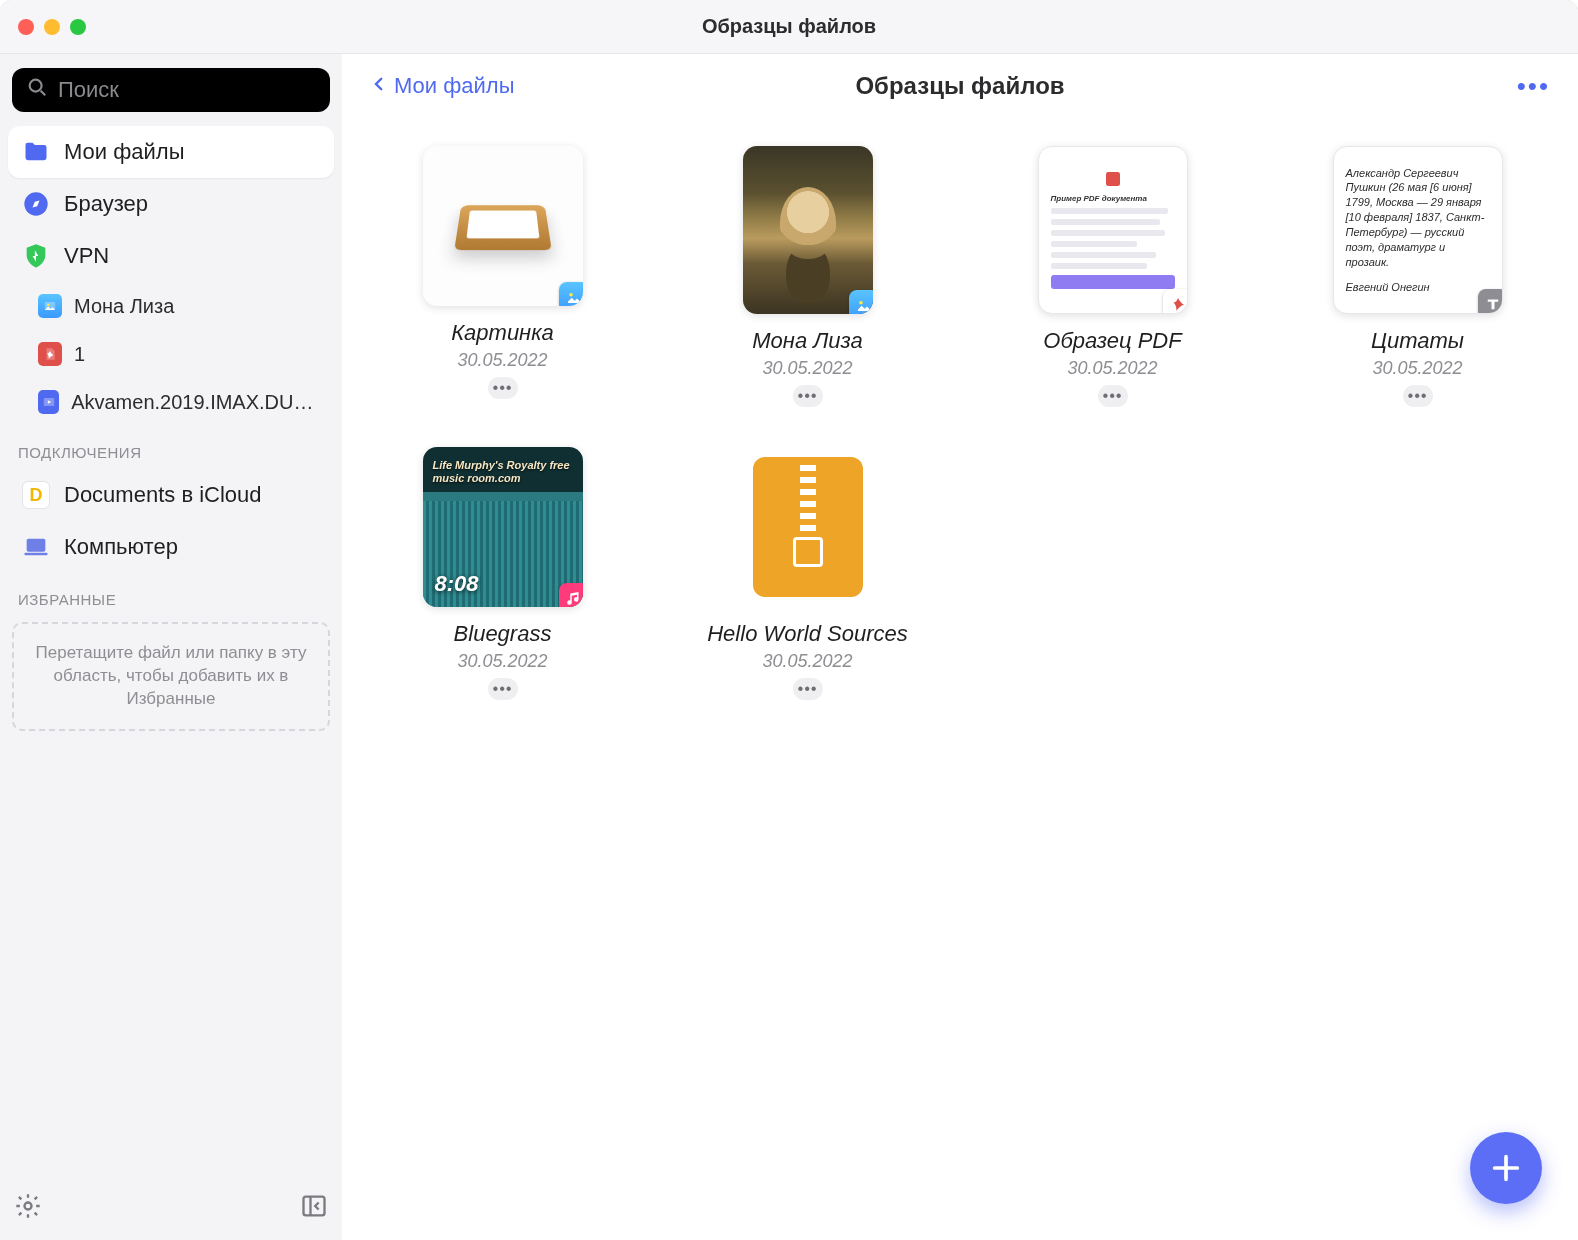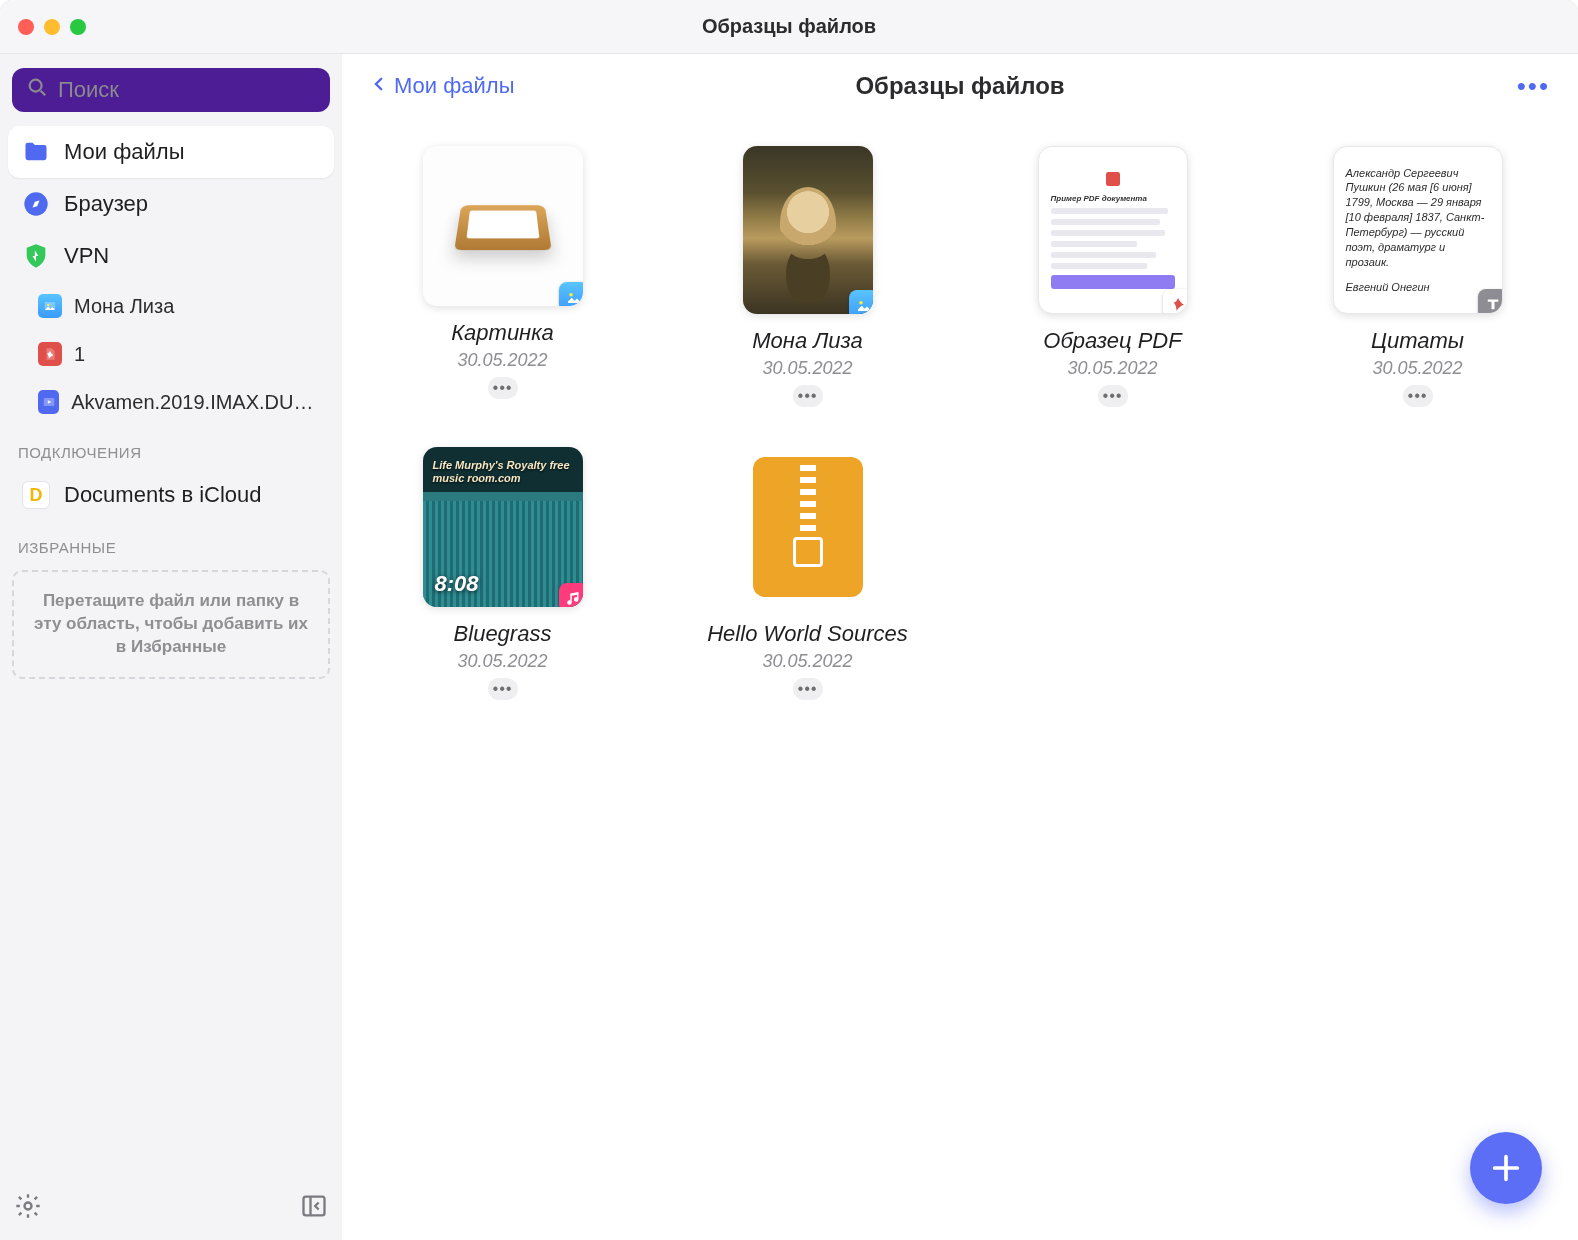--- a/index.html
+++ b/index.html
@@ -7,30 +7,30 @@
 .window { width: 100%; height: 100%; display: flex; flex-direction: column; border-radius: 14px; background: #fff; box-shadow: 0 0 0 1px rgba(0,0,0,.08); }
 .titlebar { height: 54px; display: flex; align-items: center; position: relative; background: #f6f6f8; border-bottom: 1px solid #e6e6ea; border-radius: 14px 14px 0 0; }
 .traffic { display: flex; gap: 10px; margin-left: 18px; }
 .dot { width: 16px; height: 16px; border-radius: 50%; }
 .dot.red { background: #ff5f57; }
 .dot.yellow { background: #febc2e; }
 .dot.green { background: #28c840; }
 .window-title { position: absolute; left: 0; right: 0; text-align: center; font-size: 20px; font-weight: 600; color: #2c2c2e; pointer-events: none; }
 .body { flex: 1; display: flex; min-height: 0; }
 .sidebar { width: 342px; background: #f4f4f6; display: flex; flex-direction: column; padding: 10px 8px 12px 8px; position: relative; }
-.search { display: flex; align-items: center; gap: 10px; height: 44px; background: #4c1d95; border-radius: 12px; padding: 0 14px; color: #8a8a8f; font-size: 22px; margin: 4px 4px 14px 4px; }
+.search { display: flex; align-items: center; gap: 10px; height: 44px; background: #000000; border-radius: 12px; padding: 0 14px; color: #8a8a8f; font-size: 22px; margin: 4px 4px 14px 4px; }
 .search svg { width: 22px; height: 22px; }
 .nav-item { display: flex; align-items: center; gap: 14px; height: 52px; padding: 0 14px; border-radius: 12px; font-size: 22px; color: #1f1f21; cursor: pointer; }
 .nav-item.active { background: #fff; box-shadow: 0 1px 2px rgba(0,0,0,.06); font-weight: 500; }
 .nav-item .chev { margin-left: auto; width: 28px; height: 28px; border-radius: 50%; display: flex; align-items: center; justify-content: center; color: #9a9aa0; background: #ebebee; }
 .icon-box { width: 28px; height: 28px; display: flex; align-items: center; justify-content: center; border-radius: 6px; }
 .sub-item { display: flex; align-items: center; gap: 12px; height: 48px; padding: 0 14px 0 30px; font-size: 20px; color: #2c2c2e; border-radius: 10px; }
 .sub-item .mini { width: 24px; height: 24px; border-radius: 5px; display: flex; align-items: center; justify-content: center; font-size: 14px; font-weight: 700; color: #fff; }
 .section-label { font-size: 15px; letter-spacing: .5px; color: #8e8e93; margin: 18px 10px 8px 10px; font-weight: 500; }
-.drop-zone { border: 2px dashed #d6d6dc; border-radius: 10px; padding: 18px 16px; margin: 6px 4px; color: #8e8e93; font-size: 17px; text-align: center; line-height: 1.35; font-weight: bold; }
+.drop-zone { border: 2px dashed #d6d6dc; border-radius: 10px; padding: 18px 16px; margin: 6px 4px; color: #8e8e93; font-size: 17px; text-align: center; line-height: 1.35; }
 .sidebar-bottom { margin-top: auto; display: flex; align-items: center; justify-content: space-between; padding: 14px 6px 4px 6px; color: #7a7a80; }
 .main { flex: 1; position: relative; display: flex; flex-direction: column; background: #fff; }
 .toolbar { height: 48px; display: flex; align-items: center; padding: 0 28px; margin-top: 8px; }
 .back { display: flex; align-items: center; gap: 6px; color: #4f6af0; font-size: 22px; cursor: pointer; }
 .page-title { position: absolute; left: 0; right: 0; text-align: center; font-size: 24px; font-weight: 600; color: #2c2c2e; pointer-events: none; }
 .more-btn { margin-left: auto; color: #4f6af0; font-size: 26px; letter-spacing: 2px; }
 .grid { padding: 36px 34px; display: grid; grid-template-columns: repeat(4, 1fr); column-gap: 52px; row-gap: 40px; justify-items: center; }
 .tile { display: flex; flex-direction: column; align-items: center; width: 220px; font-style: italic; }
 .thumb { width: 160px; height: 160px; border-radius: 14px; background: #fdfdfd; box-shadow: 0 2px 8px rgba(0,0,0,.12); position: relative; display: flex; align-items: center; justify-content: center; overflow: hidden; }
 .thumb.tall { width: 130px; height: 168px; }
@@ -145,20 +145,29 @@
       </div>
 
       <div class="section-label">ПОДКЛЮЧЕНИЯ</div>
 
       <div class="nav-item">
         <span class="icon-box" style="background:#fff;border:1px solid #e3e3e8;border-radius:6px">
           <span style="color:#f2b705;font-weight:800;font-size:18px">D</span>
         </span>
         <span>Documents в iCloud</span>
       </div>
+      <div class="nav-item">
+        <span class="icon-box">
+          <svg width="28" height="28" viewBox="0 0 24 24" fill="#6e7fe8">
+              <rect x="4" y="5" width="16" height="11" rx="1.5"></rect>
+              <rect x="2" y="17" width="20" height="2" rx="1"></rect>
+            </svg>
+        </span>
+        <span>Компьютер</span>
+      </div>
 
       <div class="section-label">ИЗБРАННЫЕ</div>
       <div class="drop-zone">Перетащите файл или папку в эту область, чтобы добавить их в Избранные</div>
 
       <div class="sidebar-bottom">
         <span>
           <svg width="28" height="28" viewBox="0 0 24 24" fill="none" stroke="#7a7a80" stroke-width="2">
               <circle cx="12" cy="12" r="3"></circle>
               <path d="M12 2v3M12 19v3M4.2 4.2l2.1 2.1M17.7 17.7l2.1 2.1M2 12h3M19 12h3M4.2 19.8l2.1-2.1M17.7 6.3l2.1-2.1"></path>
             </svg>

